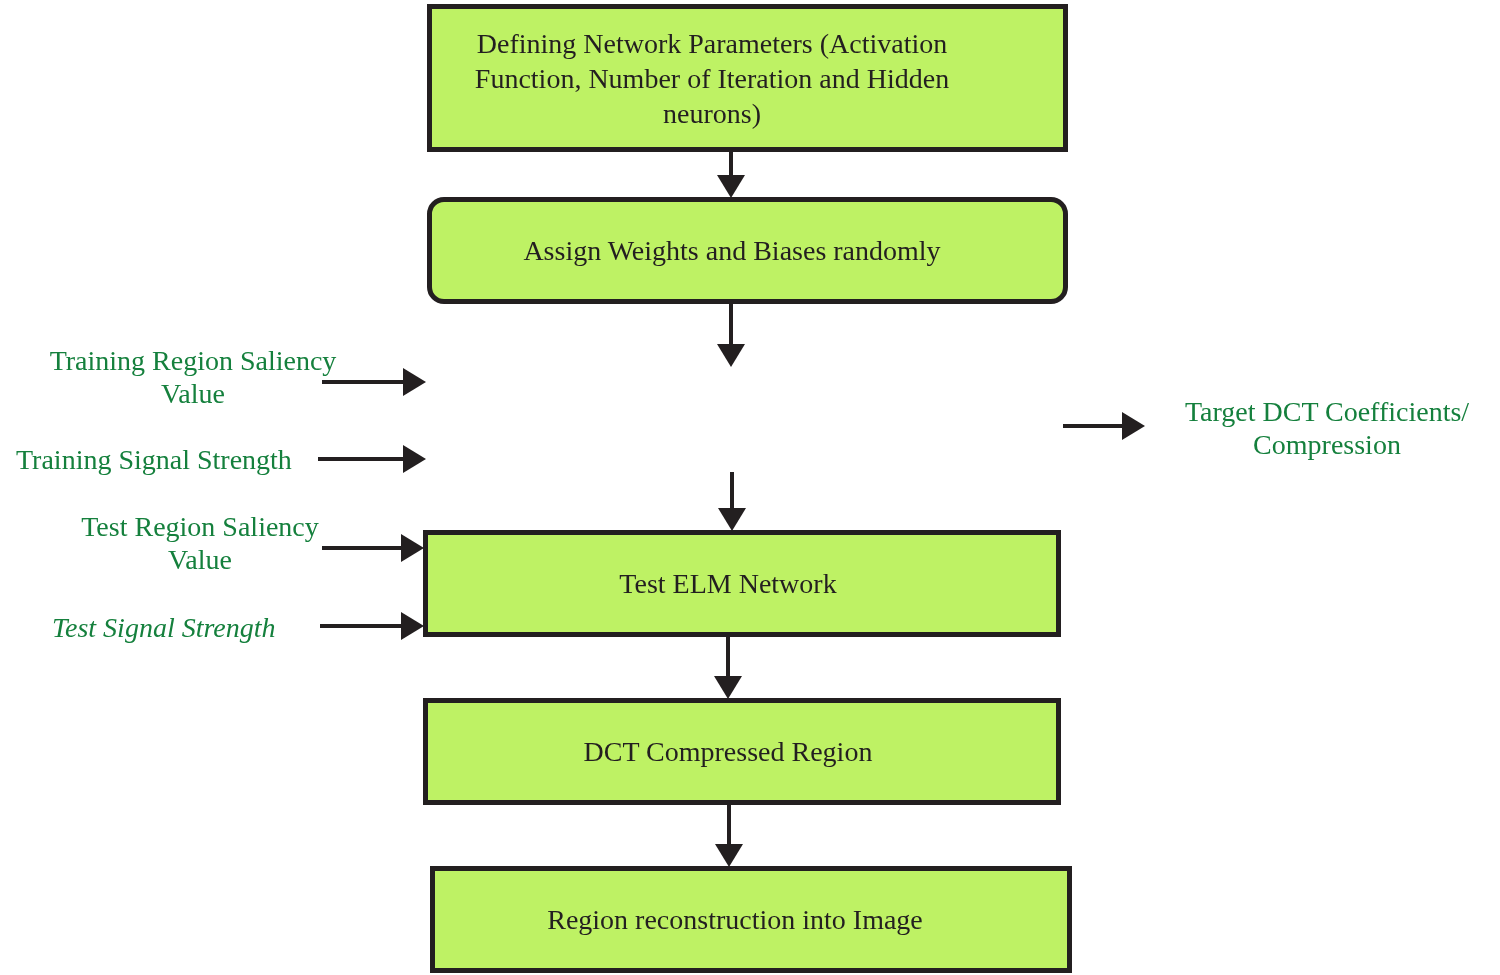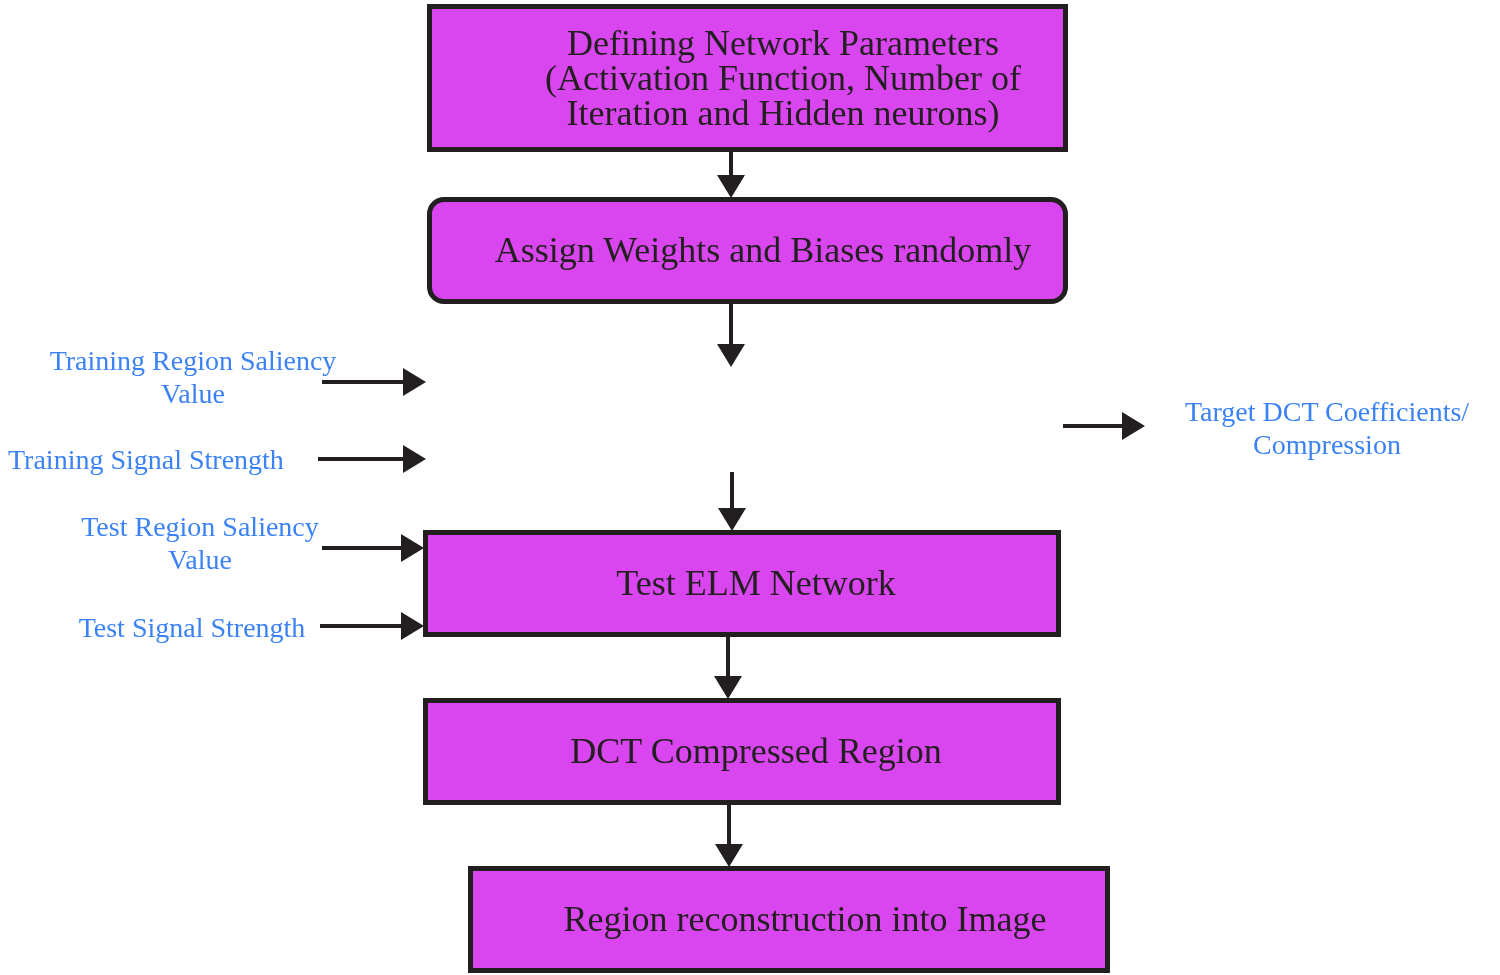--- a/index.html
+++ b/index.html
@@ -12,37 +12,37 @@
     width: 1500px;
     height: 975px;
     background: #ffffff;
     font-family: "Liberation Serif", "DejaVu Serif", serif;
     color: #231f20;
     overflow: hidden;
   }
   .flow-box {
     position: absolute;
     border: 5px solid #231f20;
-    background: #d946ef;
+    background: #bef264;
     display: flex;
     align-items: center;
-    justify-content: flex-end;
+    justify-content: flex-start;
     text-align: center;
-    font-size: 36px;
+    font-size: 28px;
     line-height: 35px;
     box-sizing: border-box;
   }
   .flow-box .box-label {
     display: block;
   }
   .side-label {
     position: absolute;
     font-size: 28px;
     line-height: 33px;
-    color: #3b82f6;
+    color: #15803d;
   }
   
   .v-arrow {
     position: absolute;
     width: 28px;
   }
   .v-arrow .stem {
     position: absolute;
     top: 0;
     bottom: 18px;
@@ -101,21 +101,21 @@
 
 
   <div class="flow-box" style="left:423px; top:698px; width:638px; height:107px;">
     <span class="box-label" style="width:600px;">DCT Compressed Region</span>
   </div>
 
   <div class="flow-box" style="left:423px; top:530px; width:638px; height:107px;">
     <span class="box-label" style="width:600px;">Test ELM Network</span>
   </div>
 
-  <div class="flow-box" style="left:430px; top:866px; width:642px; height:107px;margin-left:38px;">
+  <div class="flow-box" style="left:430px; top:866px; width:642px; height:107px;">
     <span class="box-label" style="width:600px;">Region reconstruction into Image</span>
   </div>
 
   <div class="v-arrow" style="left:717px; top:150px; height:48px;">
     <div class="stem"></div>
     <div class="head"></div>
   </div>
 
   <div class="v-arrow" style="left:717px; top:303px; height:64px;">
     <div class="stem"></div>
@@ -137,35 +137,35 @@
     <div class="head"></div>
   </div>
 
   <div class="side-label" style="left:28px; top:344px; width:330px; text-align:center;">Training Region Saliency Value</div>
 
   <div class="h-arrow" style="left:322px; top:368px; width:104px;">
     <div class="stem"></div>
     <div class="head"></div>
   </div>
 
-  <div class="side-label" style="left:8px; top:443px; width:330px; text-align:left;">Training Signal Strength</div>
+  <div class="side-label" style="left:16px; top:443px; width:330px; text-align:left;">Training Signal Strength</div>
 
   <div class="h-arrow" style="left:318px; top:445px; width:108px;">
     <div class="stem"></div>
     <div class="head"></div>
   </div>
 
   <div class="side-label" style="left:50px; top:510px; width:300px; text-align:center;">Test Region Saliency Value</div>
 
   <div class="h-arrow" style="left:322px; top:534px; width:102px;">
     <div class="stem"></div>
     <div class="head"></div>
   </div>
 
-  <div class="side-label" style="left:52px; top:611px; width:280px; text-align:center;">Test Signal Strength</div>
+  <div class="side-label" style="left:52px; top:611px; width:280px; text-align:left;font-style:italic;">Test Signal Strength</div>
 
   <div class="h-arrow" style="left:320px; top:612px; width:104px;">
     <div class="stem"></div>
     <div class="head"></div>
   </div>
 
   <div class="h-arrow" style="left:1063px; top:412px; width:82px;">
     <div class="stem"></div>
     <div class="head"></div>
   </div>

